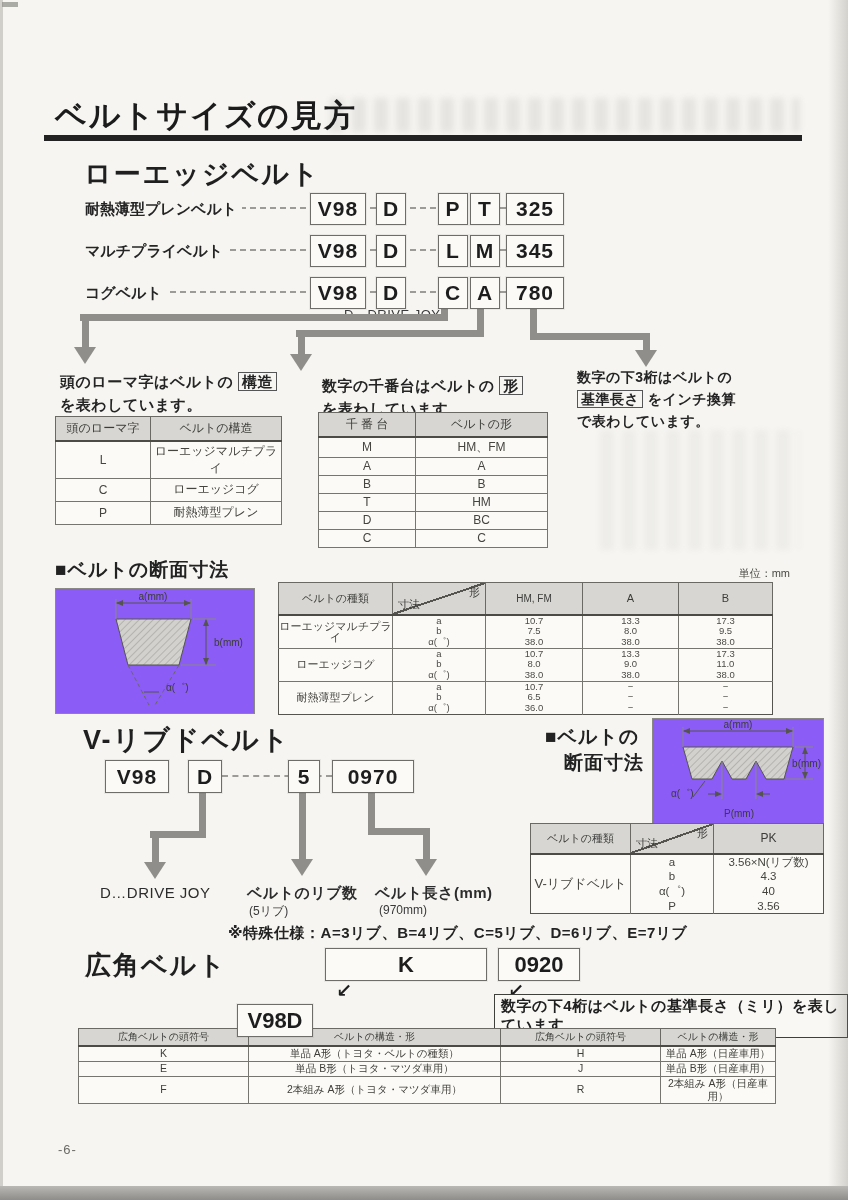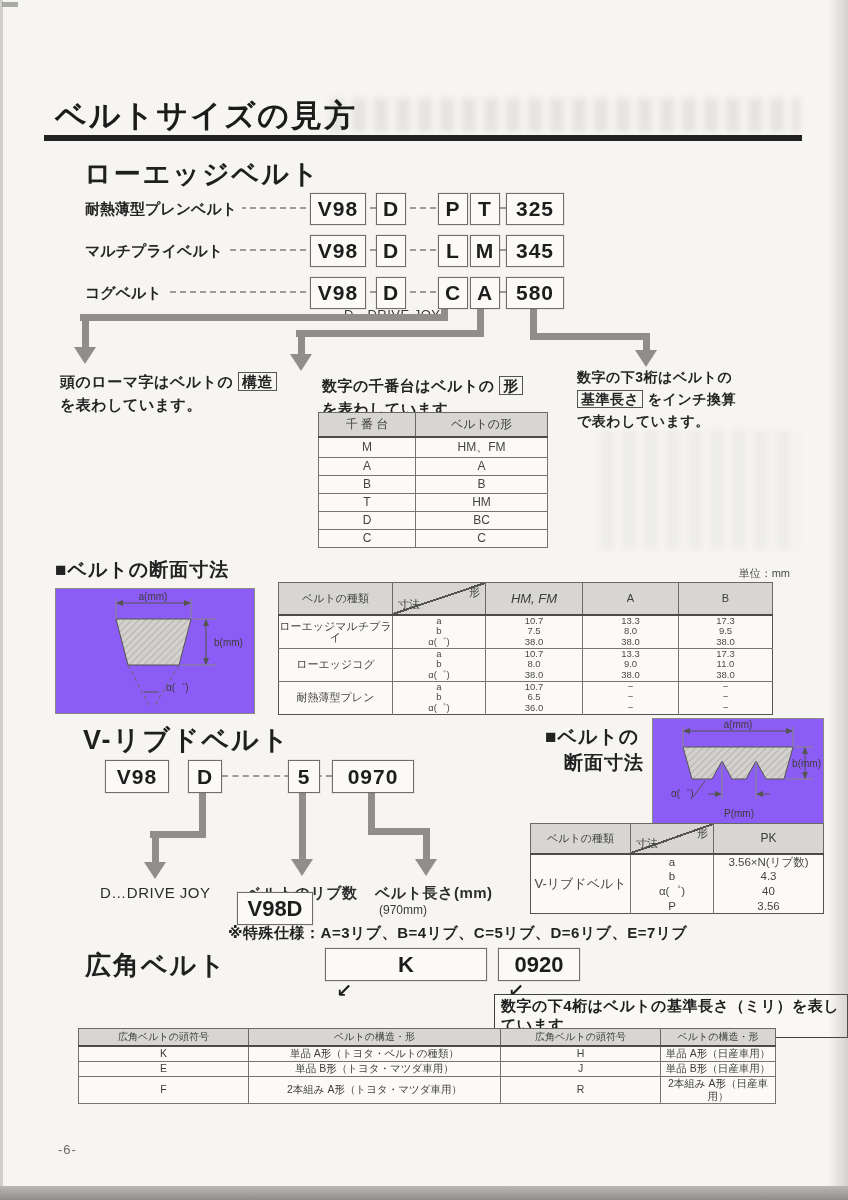--- a/index.html
+++ b/index.html
@@ -101,21 +101,21 @@
   <div class="abs code-box code-lg" style="left:438px;top:235px;width:28px;height:30px;">L</div>
   <div class="abs code-box code-lg" style="left:470px;top:235px;width:28px;height:30px;">M</div>
   <div class="abs code-box code-lg" style="left:506px;top:235px;width:56px;height:30px;">345</div>
 
   <div class="abs leader" style="left:150px;top:291px;width:366px;"></div>
   <div class="abs row-label" style="left:85px;top:284px;">コグベルト</div>
   <div class="abs code-box code-lg" style="left:310px;top:277px;width:54px;height:30px;">V98</div>
   <div class="abs code-box code-lg" style="left:376px;top:277px;width:28px;height:30px;">D</div>
   <div class="abs code-box code-lg" style="left:438px;top:277px;width:28px;height:30px;">C</div>
   <div class="abs code-box code-lg" style="left:470px;top:277px;width:28px;height:30px;">A</div>
-  <div class="abs code-box code-lg" style="left:506px;top:277px;width:56px;height:30px;">580</div>
+  <div class="abs code-box code-lg" style="left:506px;top:277px;width:56px;height:30px;">780</div>
 
   <div class="abs drive-joy" style="left:344px;top:307px;">D…DRIVE JOY</div>
 
   <div class="abs gline" style="left:441px;top:307px;width:7px;height:11px;"></div>
   <div class="abs gline" style="left:80px;top:314px;width:368px;height:7px;"></div>
   <div class="abs gline" style="left:82px;top:321px;width:7px;height:26px;"></div>
   <div class="abs ah-down" style="left:74px;top:347px;"></div>
 
   <div class="abs gline" style="left:477px;top:307px;width:7px;height:23px;"></div>
   <div class="abs gline" style="left:296px;top:330px;width:188px;height:7px;"></div>
@@ -137,20 +137,44 @@
     <span class="word-box">形</span><br>
     <span>を表わしています。</span>
   </div>
   <div class="abs note" style="left:577px;top:366px;width:220px;font-size:14px;line-height:22px;">
     <span>数字の下3桁はベルトの</span><br>
     <span class="word-box">基準長さ</span>
     <span>をインチ換算</span><br>
     <span>で表わしています。</span>
   </div>
 
+  <table class="abs tbl t-sm hdr-sep" style="left:55px;top:416px;">
+    <colgroup>
+        <col style="width:95px">
+        <col style="width:131px">
+      </colgroup>
+    <tbody>
+        <tr style="height:24px">
+      <th>頭のローマ字</th>
+      <th>ベルトの構造</th>
+    </tr>
+    <tr style="height:23px">
+      <td>L</td>
+      <td>ローエッジマルチプライ</td>
+    </tr>
+    <tr style="height:23px">
+      <td>C</td>
+      <td>ローエッジコグ</td>
+    </tr>
+    <tr style="height:23px">
+      <td>P</td>
+      <td>耐熱薄型プレン</td>
+    </tr>
+  </tbody>
+    </table>
 
   <table class="abs tbl t-sm hdr-sep" style="left:318px;top:412px;">
     <colgroup>
         <col style="width:97px">
         <col style="width:132px">
       </colgroup>
     <tbody>
         <tr style="height:24px">
       <th>千 番 台</th>
       <th>ベルトの形</th>
@@ -222,21 +246,21 @@
         <col style="width:94px">
       </colgroup>
     <tbody>
         <tr style="height:32px">
       <th style="font-size:11px;">ベルトの種類</th>
       <th class="diag" style="padding:0;">
         <div class="dline"></div>
         <div class="d-top">形</div>
         <div class="d-bot">寸法</div>
       </th>
-      <th style="font-size:13px;font-style:italic;">HM, FM</th>
+      <th style="font-size:10px;">HM, FM</th>
       <th style="font-size:11px;">A</th>
       <th style="font-size:11px;">B</th>
     </tr>
 
     <tr style="height:11px">
       <td rowspan="3" class="v-r type-cell">ローエッジマルチプライ</td>
       <td class="v-r">a</td>
       <td class="v-r">10.7</td>
       <td class="v-r">13.3</td>
       <td>17.3</td>
@@ -392,21 +416,21 @@
     <tr style="height:15px">
           <td class="v-r">P</td>
           <td>3.56</td>
         </tr>
   </tbody>
     </table>
 
   <div class="abs small-note" style="left:228px;top:924px;">※特殊仕様：A=3リブ、B=4リブ、C=5リブ、D=6リブ、E=7リブ</div>
 
   <div class="abs h-big" style="left:85px;top:948px;font-size:26px;">広角ベルト</div>
-  <div class="abs code-box" style="left:237px;top:892px;width:74px;height:31px;font-size:22px;">V98D</div>
+  <div class="abs code-box" style="left:237px;top:1004px;width:74px;height:31px;font-size:22px;">V98D</div>
   <div class="abs code-box" style="left:325px;top:948px;width:160px;height:31px;font-size:22px;">K</div>
   <div class="abs code-box" style="left:498px;top:948px;width:80px;height:31px;font-size:22px;">0920</div>
 
   <div class="abs arrow-sw" style="left:336px;top:981px;">↙</div>
   <div class="abs arrow-sw" style="left:508px;top:981px;">↙</div>
 
   <div class="abs callout-box" style="left:494px;top:994px;">数字の下4桁はベルトの基準長さ（ミリ）を表しています。</div>
 
   <table class="abs tbl wa-tbl hdr-sep" style="left:78px;top:1028px;table-layout:fixed;">
     <colgroup>

